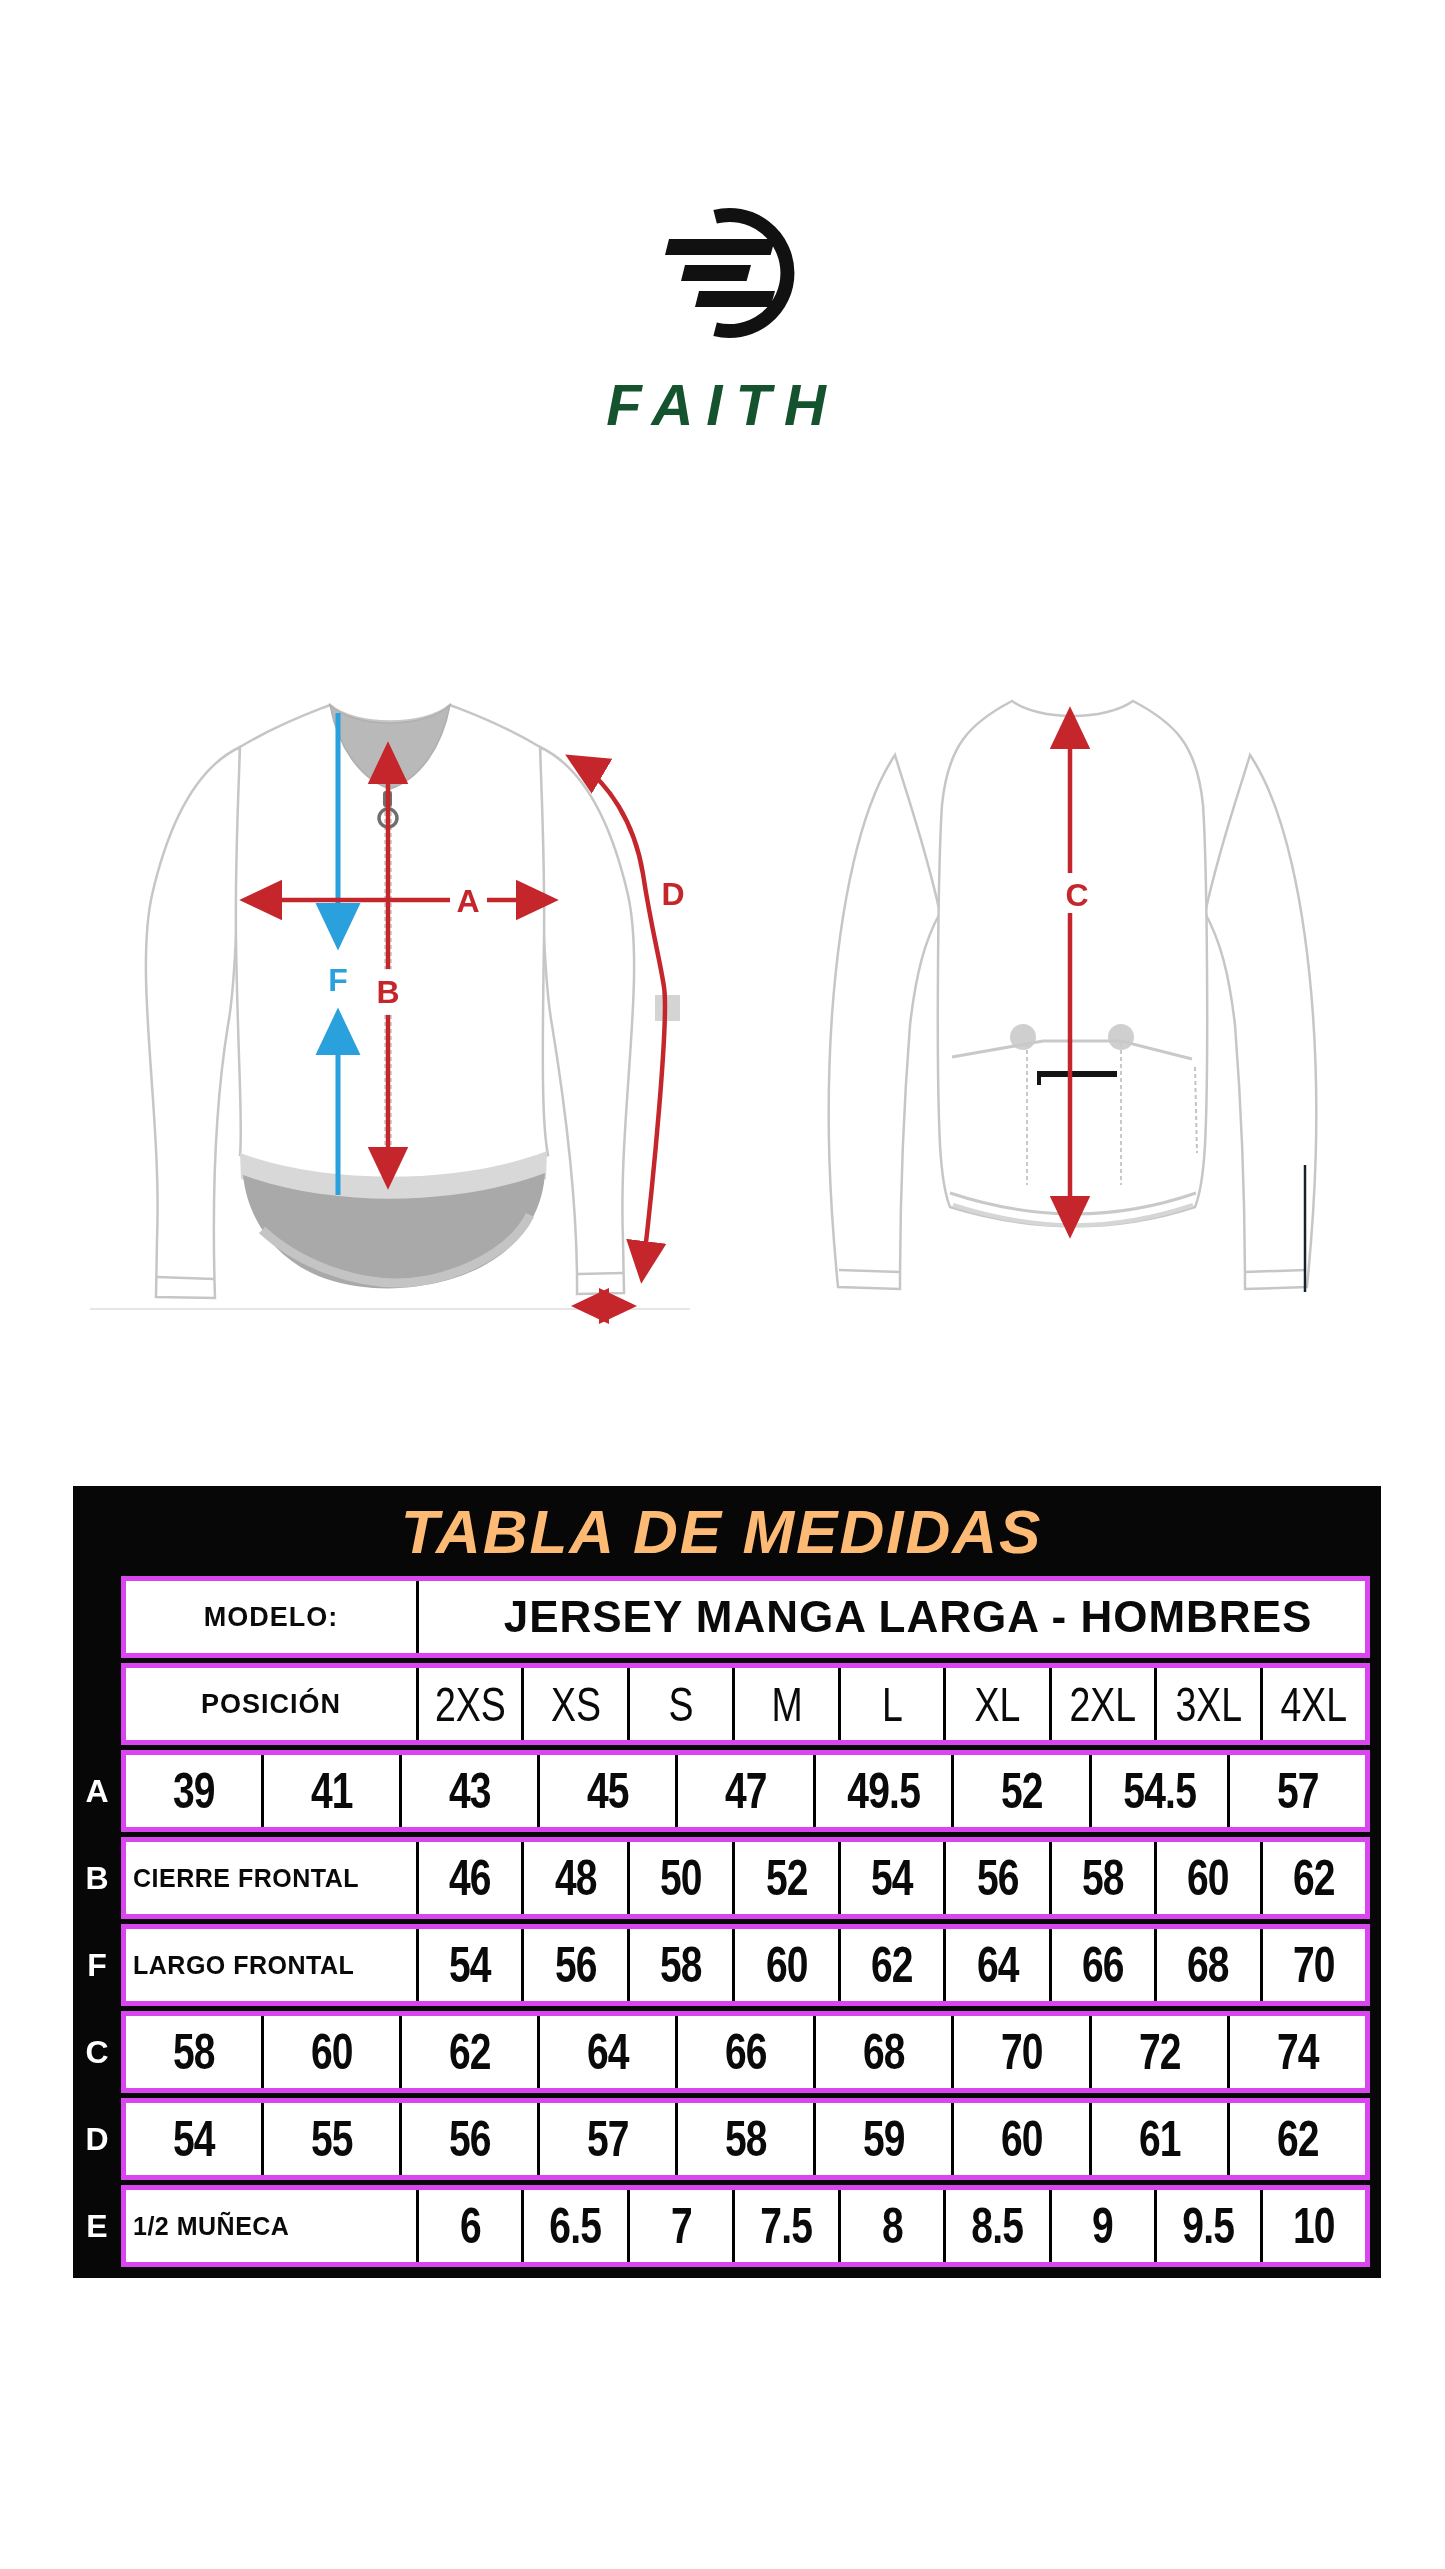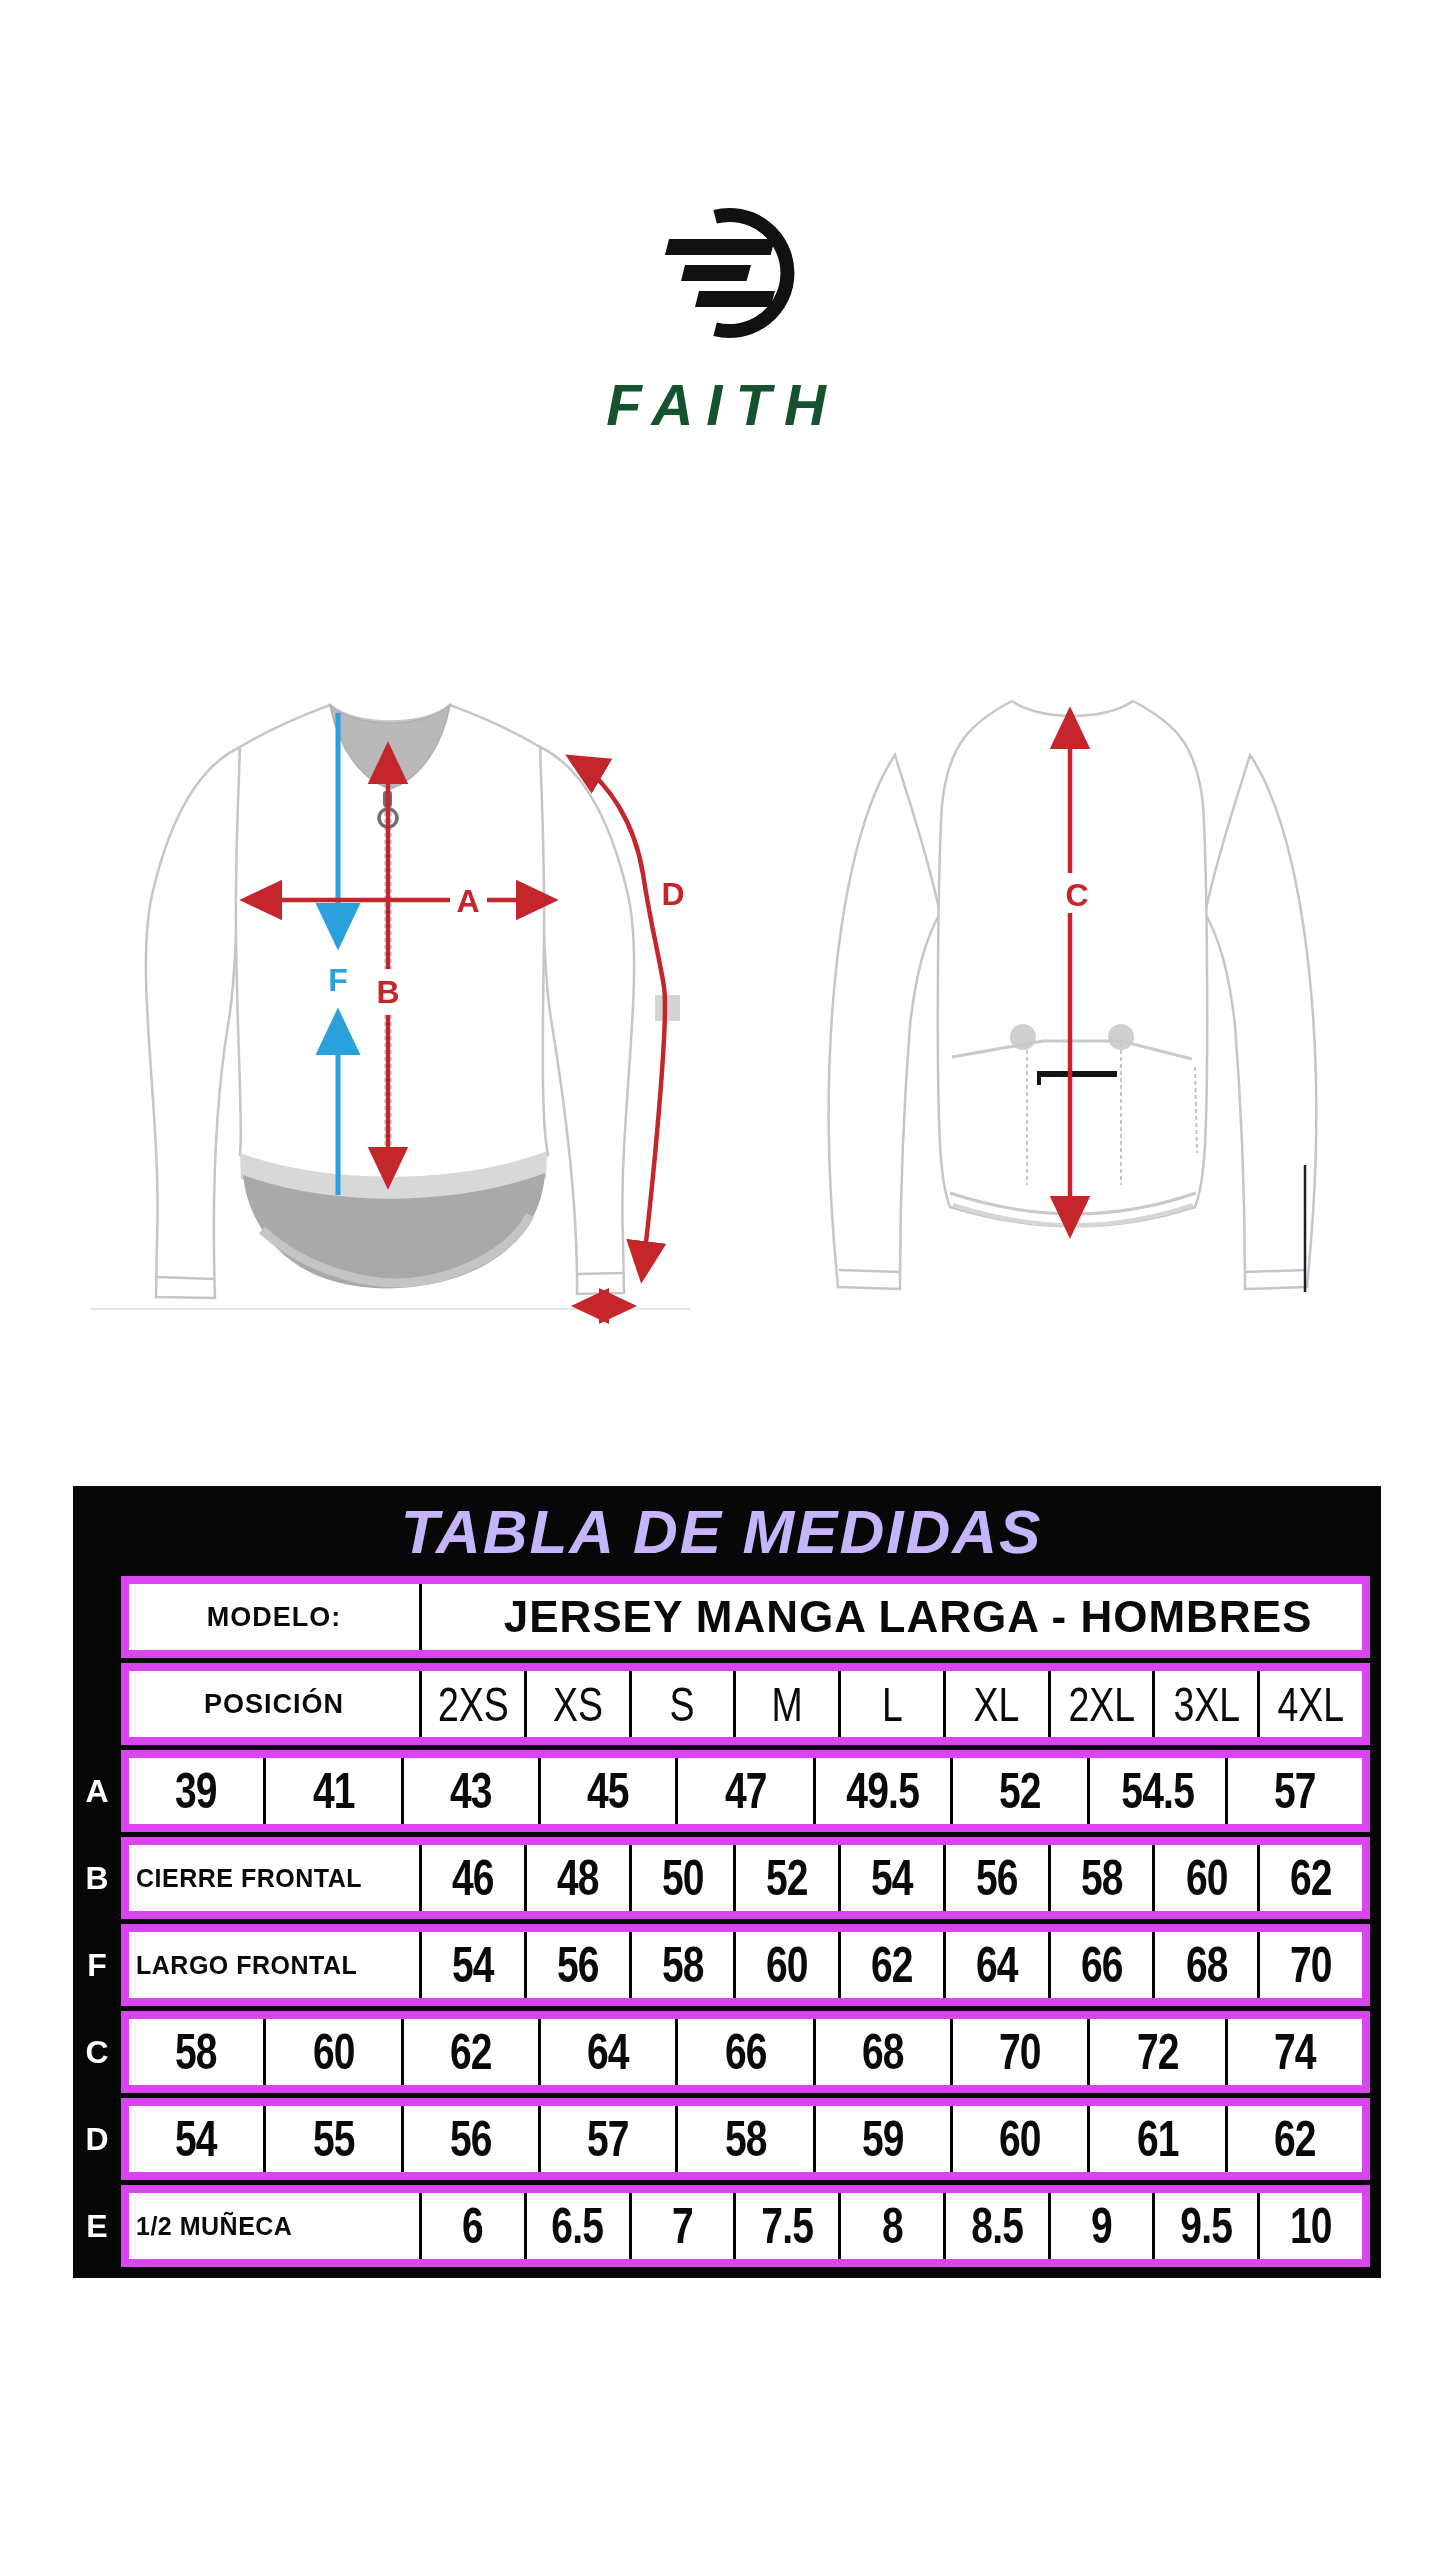--- a/index.html
+++ b/index.html
@@ -23,29 +23,29 @@
   .diagram.front { left:90px;  top:685px; }
   .diagram.back  { left:800px; top:685px; }
 
   
   .table-frame {
     position:absolute; left:73px; top:1486px; width:1308px; height:792px;
     background:#070707; padding:0 11px 0 0;
   }
   .table-title {
     height:90px; display:flex; align-items:center; justify-content:center;
-    color:#c4b5fd; font-size:62px; font-weight:bold; font-style:italic;
+    color:#fdba74; font-size:62px; font-weight:bold; font-style:italic;
     letter-spacing:2px; white-space:nowrap;
   }
   .t-row { display:flex; height:82px; margin-bottom:5px; }
   .letter-cell {
     width:48px; flex:none; display:flex; align-items:center; justify-content:center;
     color:#ffffff; font-size:32px; font-weight:bold;
   }
-  .row-box { flex:1; background:#ffffff; border:8px solid #d946ef; display:flex; }
+  .row-box { flex:1; background:#ffffff; border:5px solid #d946ef; display:flex; }
   .cell { display:flex; align-items:center; justify-content:center;
     border-right:3px solid #000; overflow:hidden; }
   .cell:last-child { border-right:none; }
   .label-col { width:293px; flex:none; }
   .size-col  { flex:1; }
   .header-label { font-size:27px; font-weight:bold; letter-spacing:1px; }
   .model-value  { font-size:44px; font-weight:bold; letter-spacing:1px; white-space:nowrap;margin-left:32px; }
   .row-label { justify-content:flex-start; padding-left:7px;
     font-size:25px; font-weight:bold; letter-spacing:0.5px; white-space:nowrap; }
   .num { display:inline-block; font-size:50px; font-weight:600;

